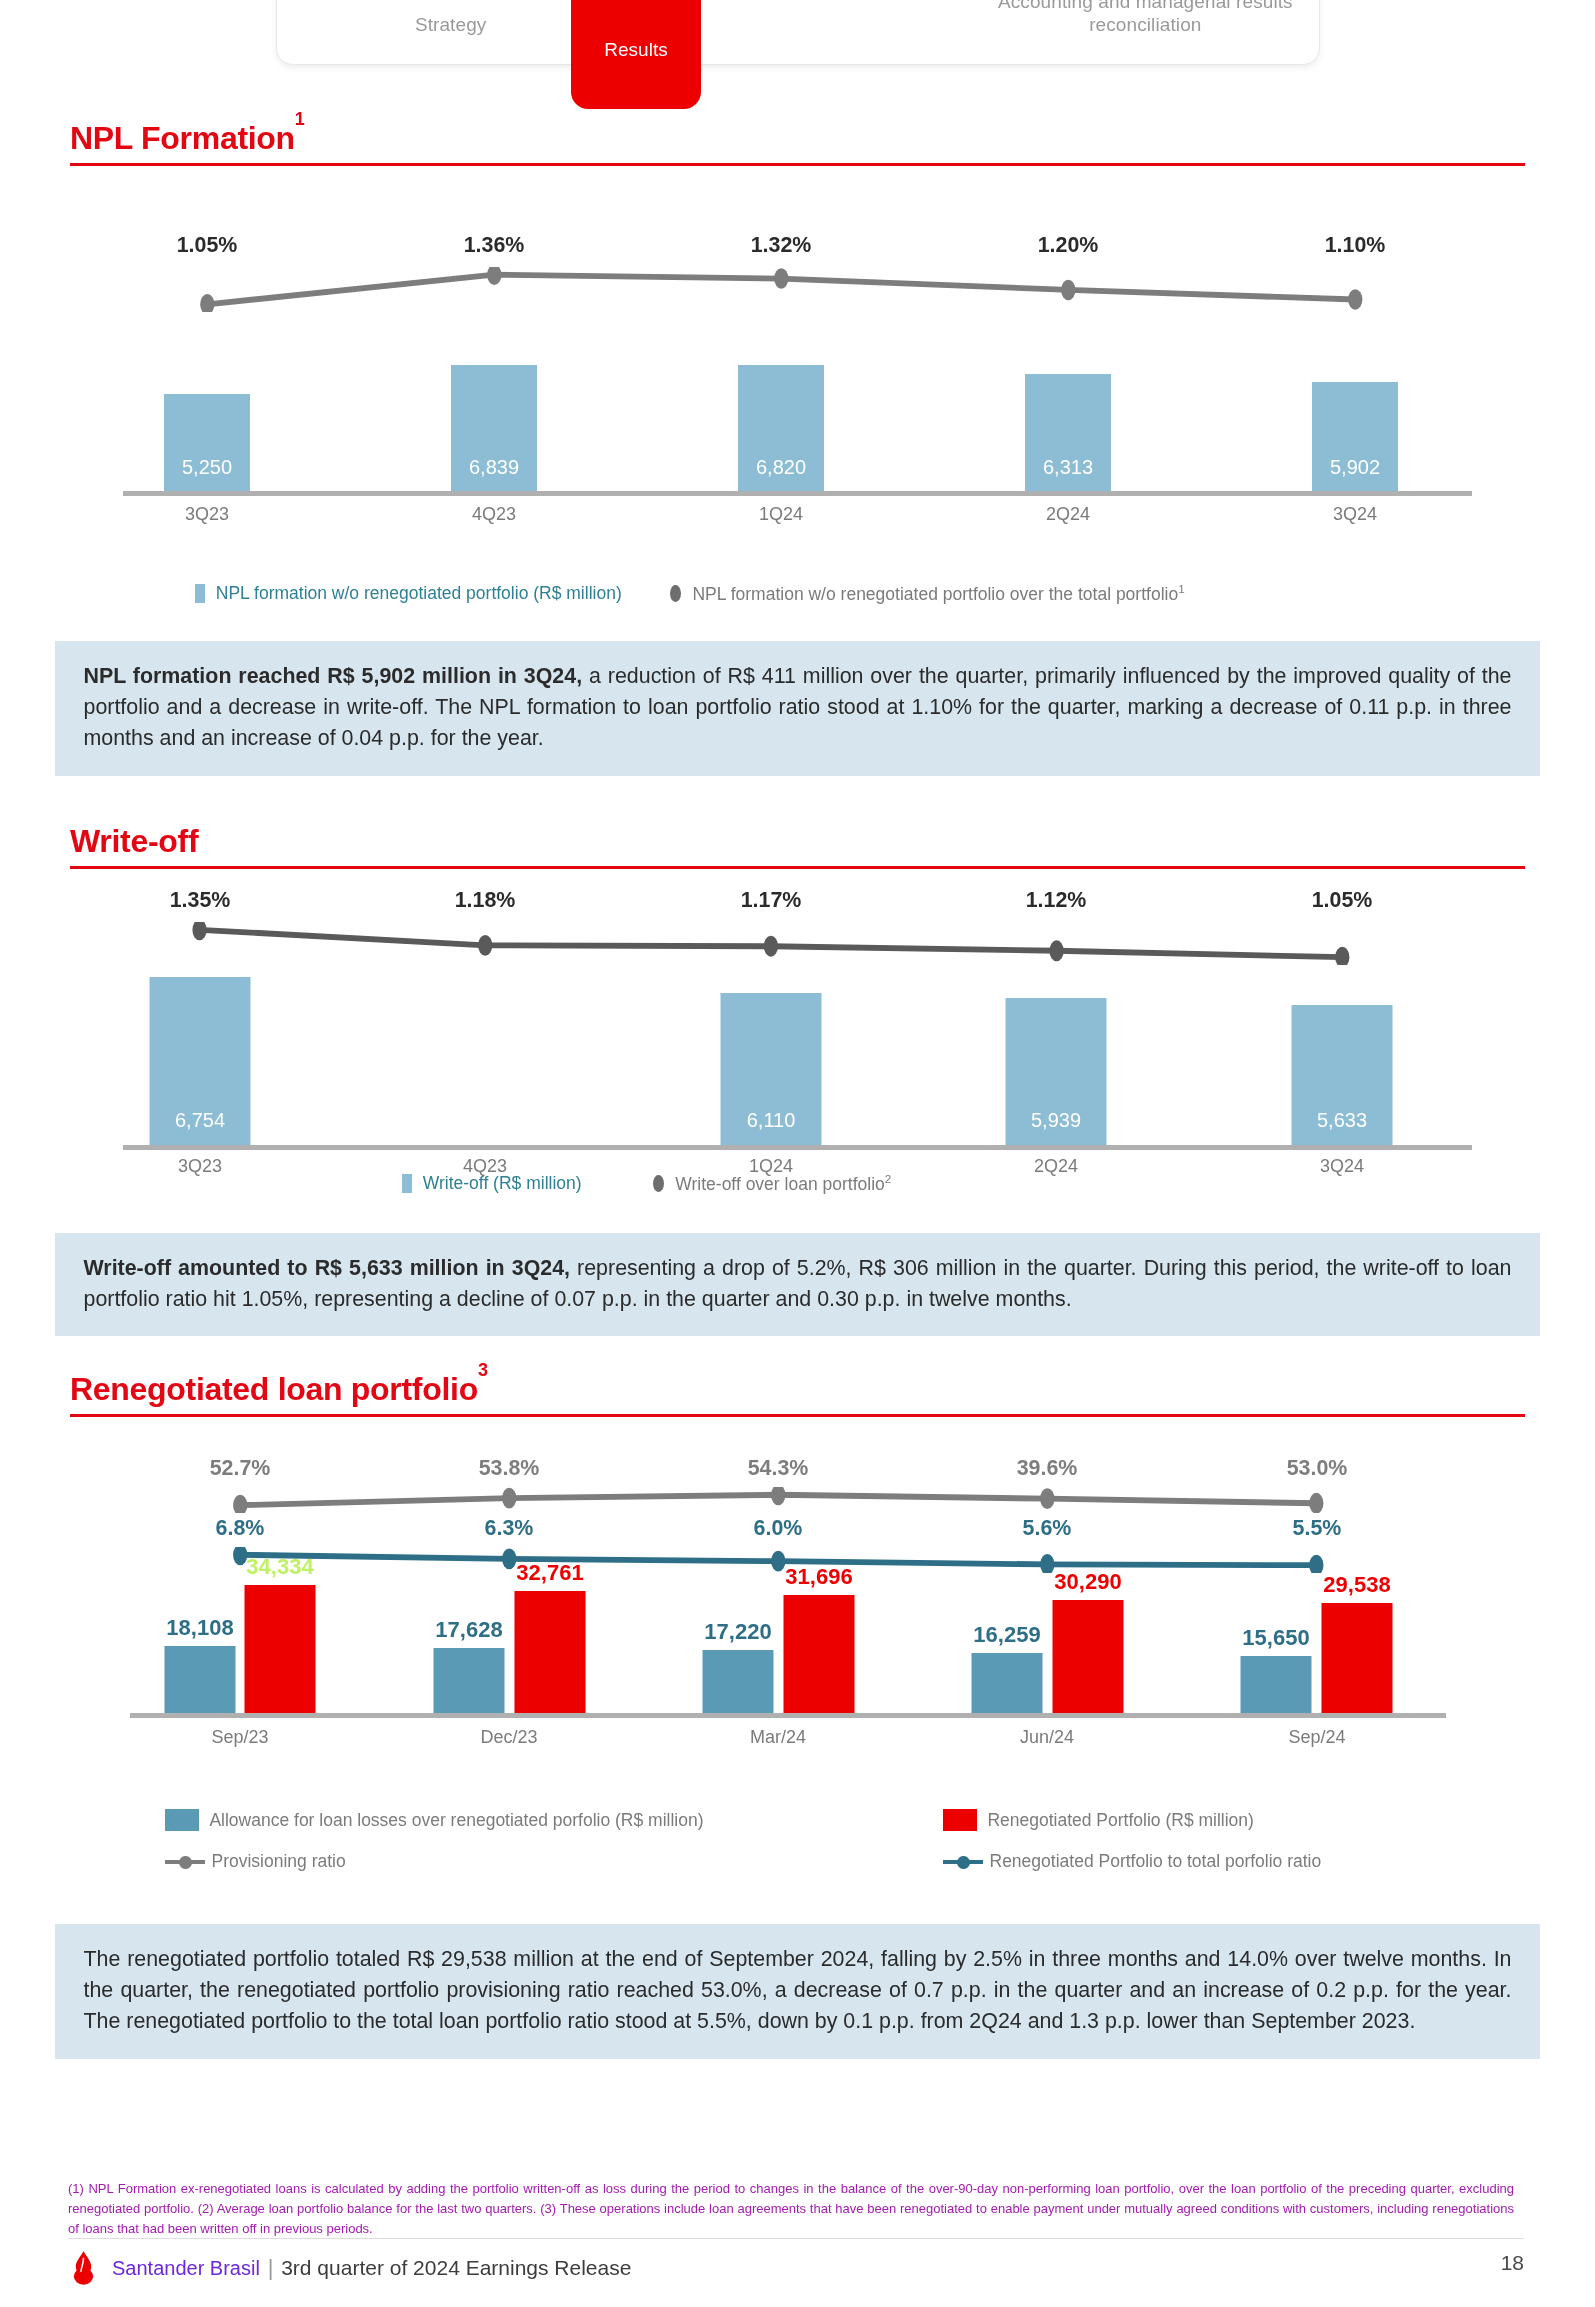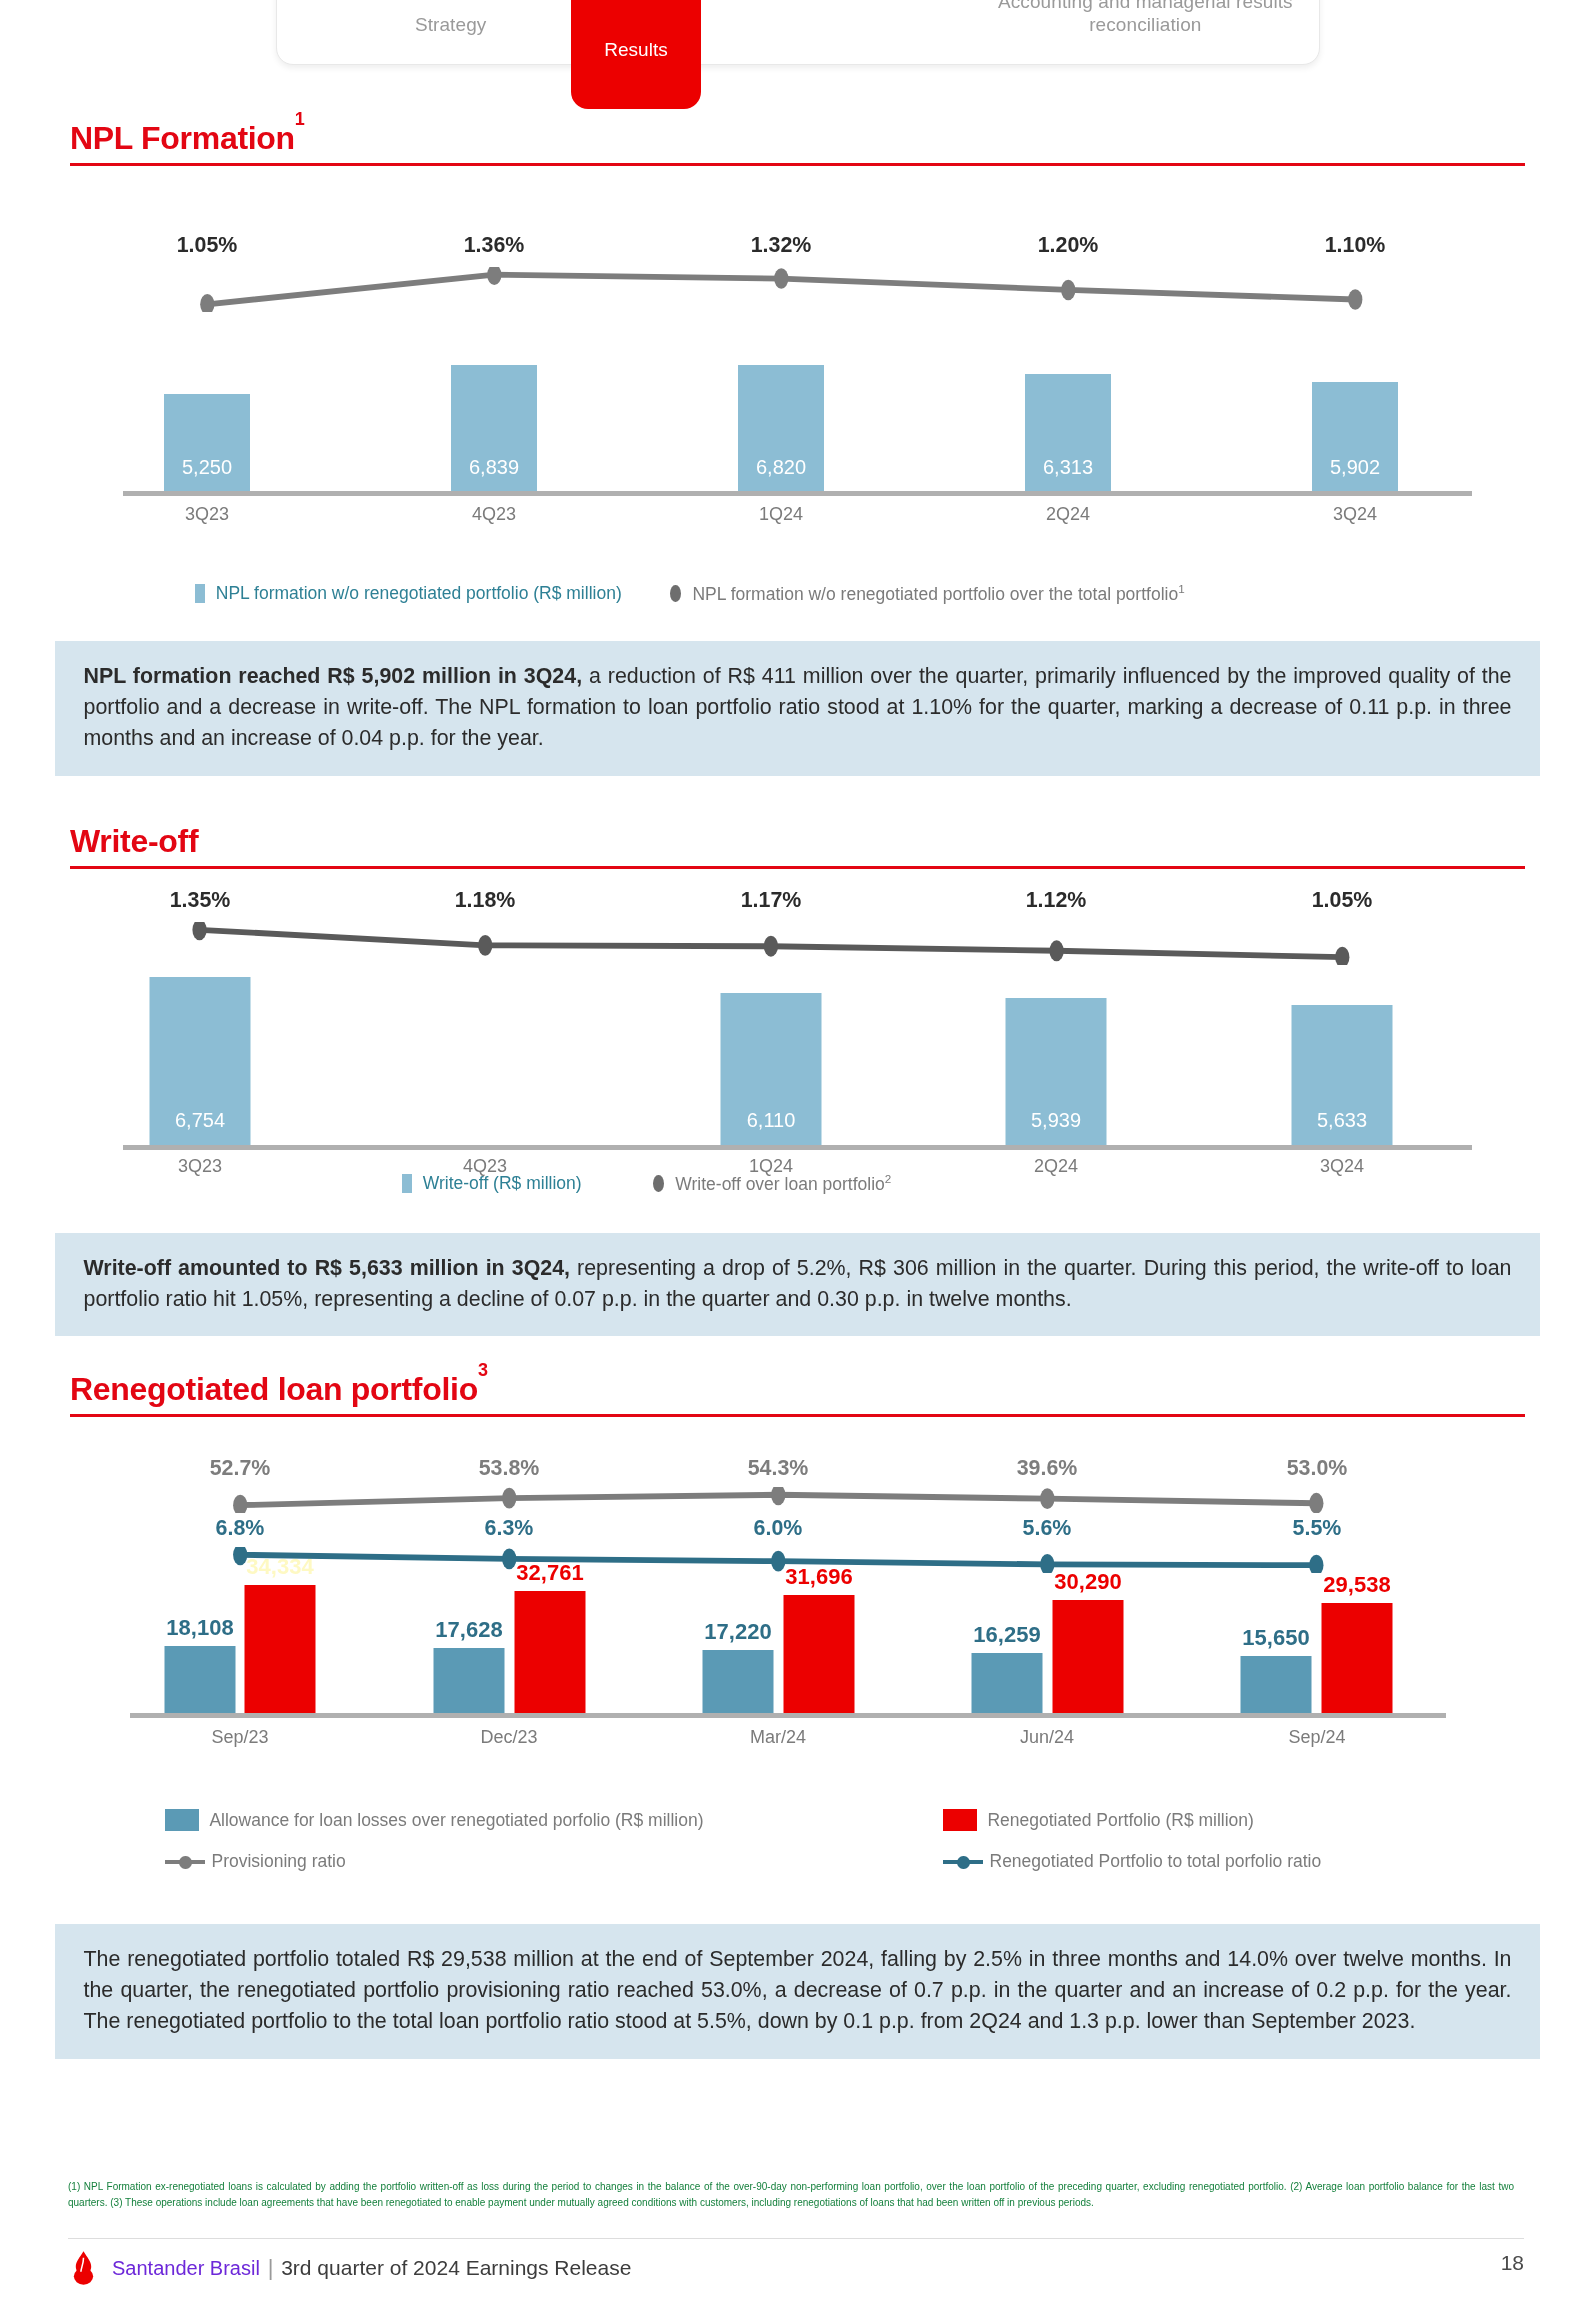--- a/index.html
+++ b/index.html
@@ -163,23 +163,23 @@
     text-align: justify;
   }
   .callout b { font-weight: 700; }
 
   
   .footnotes {
     position: absolute;
     left: 68px;
     top: 2179px;
     width: 1446px;
-    font-size: 10px;
+    font-size: 13px;
     line-height: 1.55;
-    color: #15803d;
+    color: #a21caf;
     text-align: justify;
   }
 
   
   .footer-rule {
     position: absolute;
     left: 68px; top: 2238px; width: 1456px; height: 1.3px; background: #ddd;
   }
   .footer {
     position: absolute;
@@ -382,21 +382,21 @@
       <div class="bar" style="left: 608px; width: 71px; height: 65px; background: rgb(91, 154, 181);">
         <span class="bval" style="bottom: calc(100% + 5.2px); color: rgb(46, 110, 135); font-weight: 700; font-size: 22px;">17,220</span>
       </div>
       <div class="bar" style="left: 877px; width: 71px; height: 62px; background: rgb(91, 154, 181);">
         <span class="bval" style="bottom: calc(100% + 5.2px); color: rgb(46, 110, 135); font-weight: 700; font-size: 22px;">16,259</span>
       </div>
       <div class="bar" style="left: 1146px; width: 71px; height: 59px; background: rgb(91, 154, 181);">
         <span class="bval" style="bottom: calc(100% + 5.2px); color: rgb(46, 110, 135); font-weight: 700; font-size: 22px;">15,650</span>
       </div>
       <div class="bar" style="left: 150px; width: 71px; height: 130px; background: rgb(236, 0, 0);">
-        <span class="bval" style="bottom: calc(100% + 5.2px); color: #fef9c3; font-weight: 700; font-size: 22px;">34,334</span>
+        <span class="bval" style="bottom: calc(100% + 5.2px); color: #bef264; font-weight: 700; font-size: 22px;">34,334</span>
       </div>
       <div class="bar" style="left: 420px; width: 71px; height: 124px; background: rgb(236, 0, 0);">
         <span class="bval" style="bottom: calc(100% + 5.2px); color: rgb(236, 0, 0); font-weight: 700; font-size: 22px;">32,761</span>
       </div>
       <div class="bar" style="left: 689px; width: 71px; height: 120px; background: rgb(236, 0, 0);">
         <span class="bval" style="bottom: calc(100% + 5.2px); color: rgb(236, 0, 0); font-weight: 700; font-size: 22px;">31,696</span>
       </div>
       <div class="bar" style="left: 958px; width: 71px; height: 115px; background: rgb(236, 0, 0);">
         <span class="bval" style="bottom: calc(100% + 5.2px); color: rgb(236, 0, 0); font-weight: 700; font-size: 22px;">30,290</span>
       </div>

